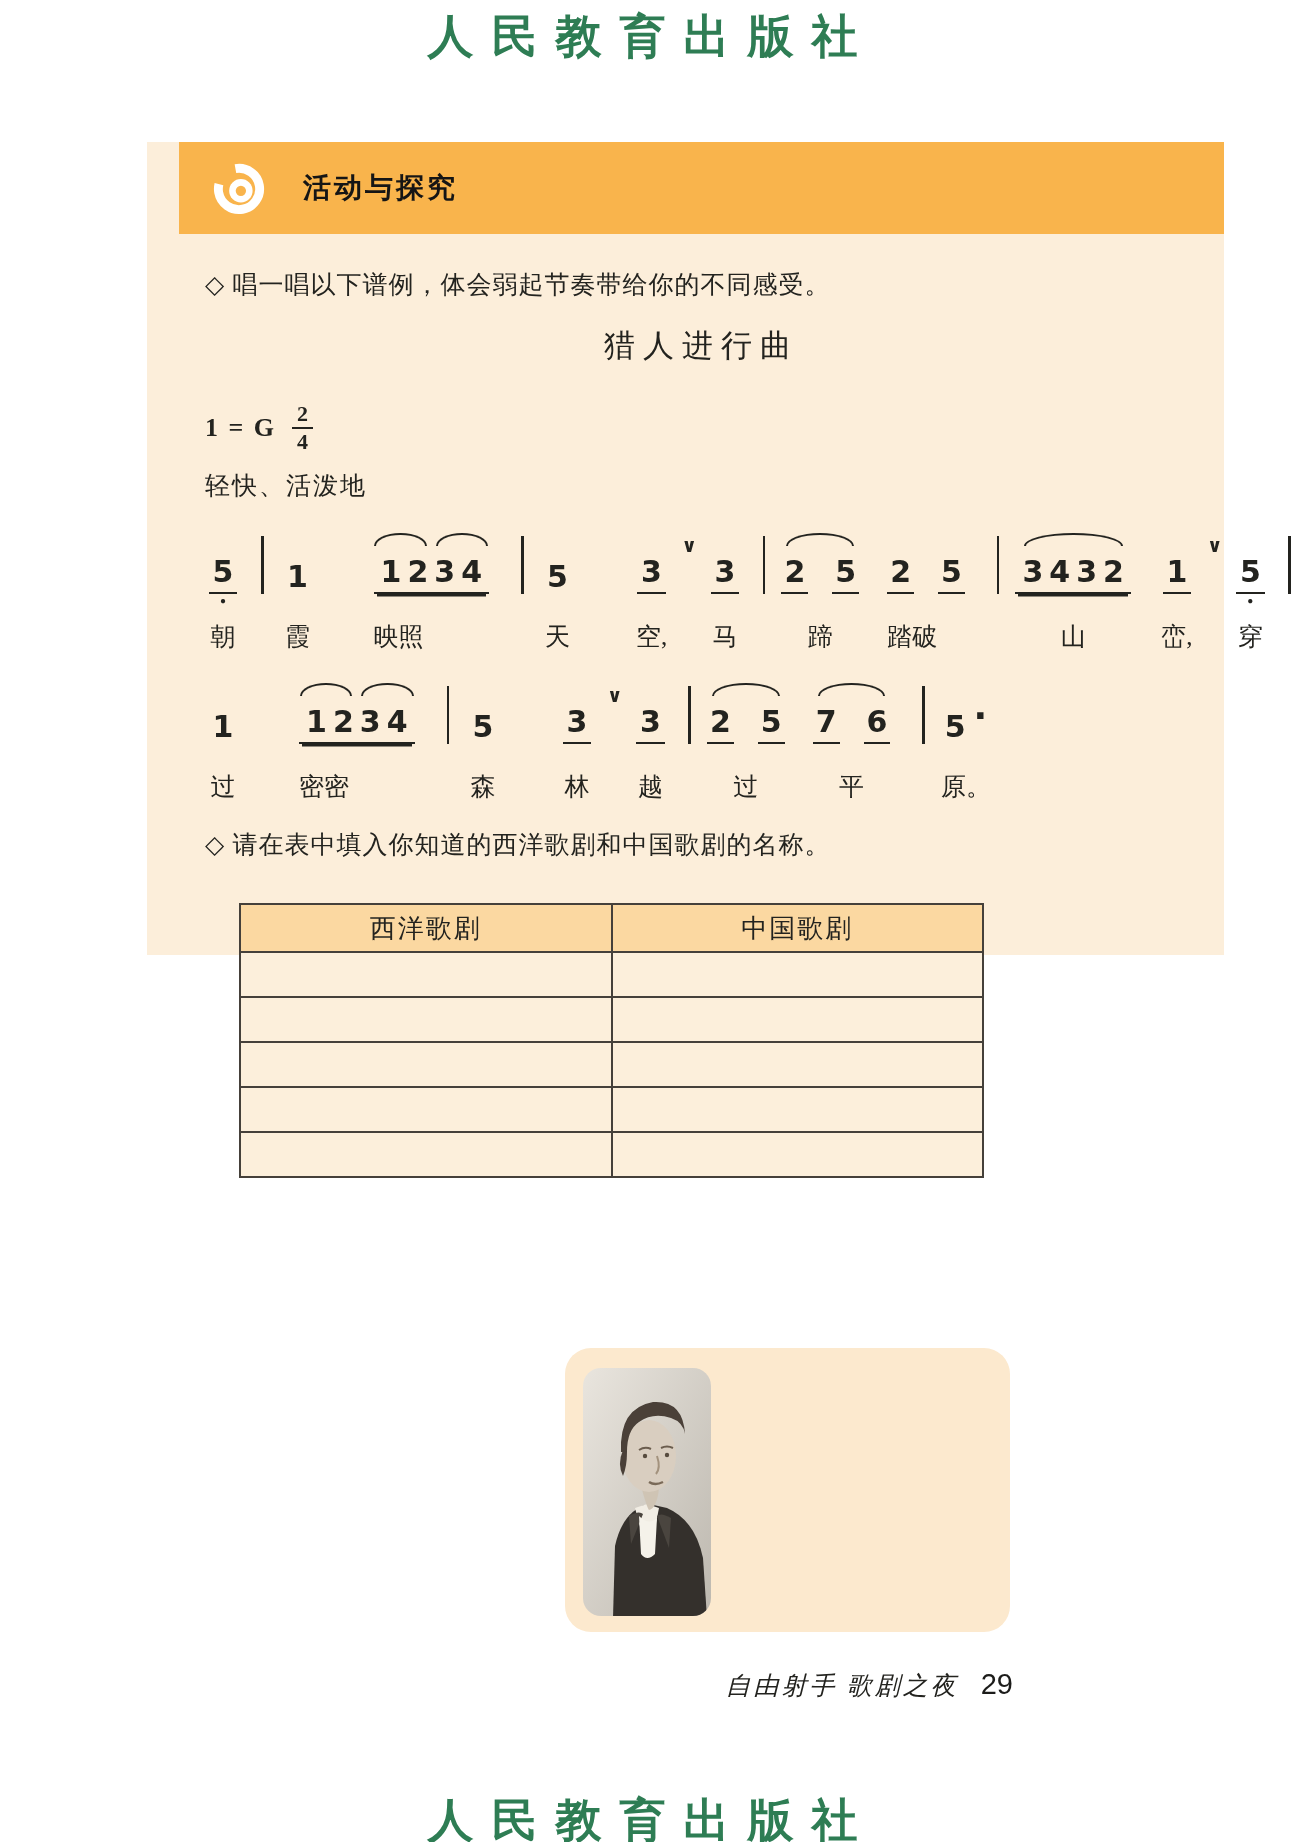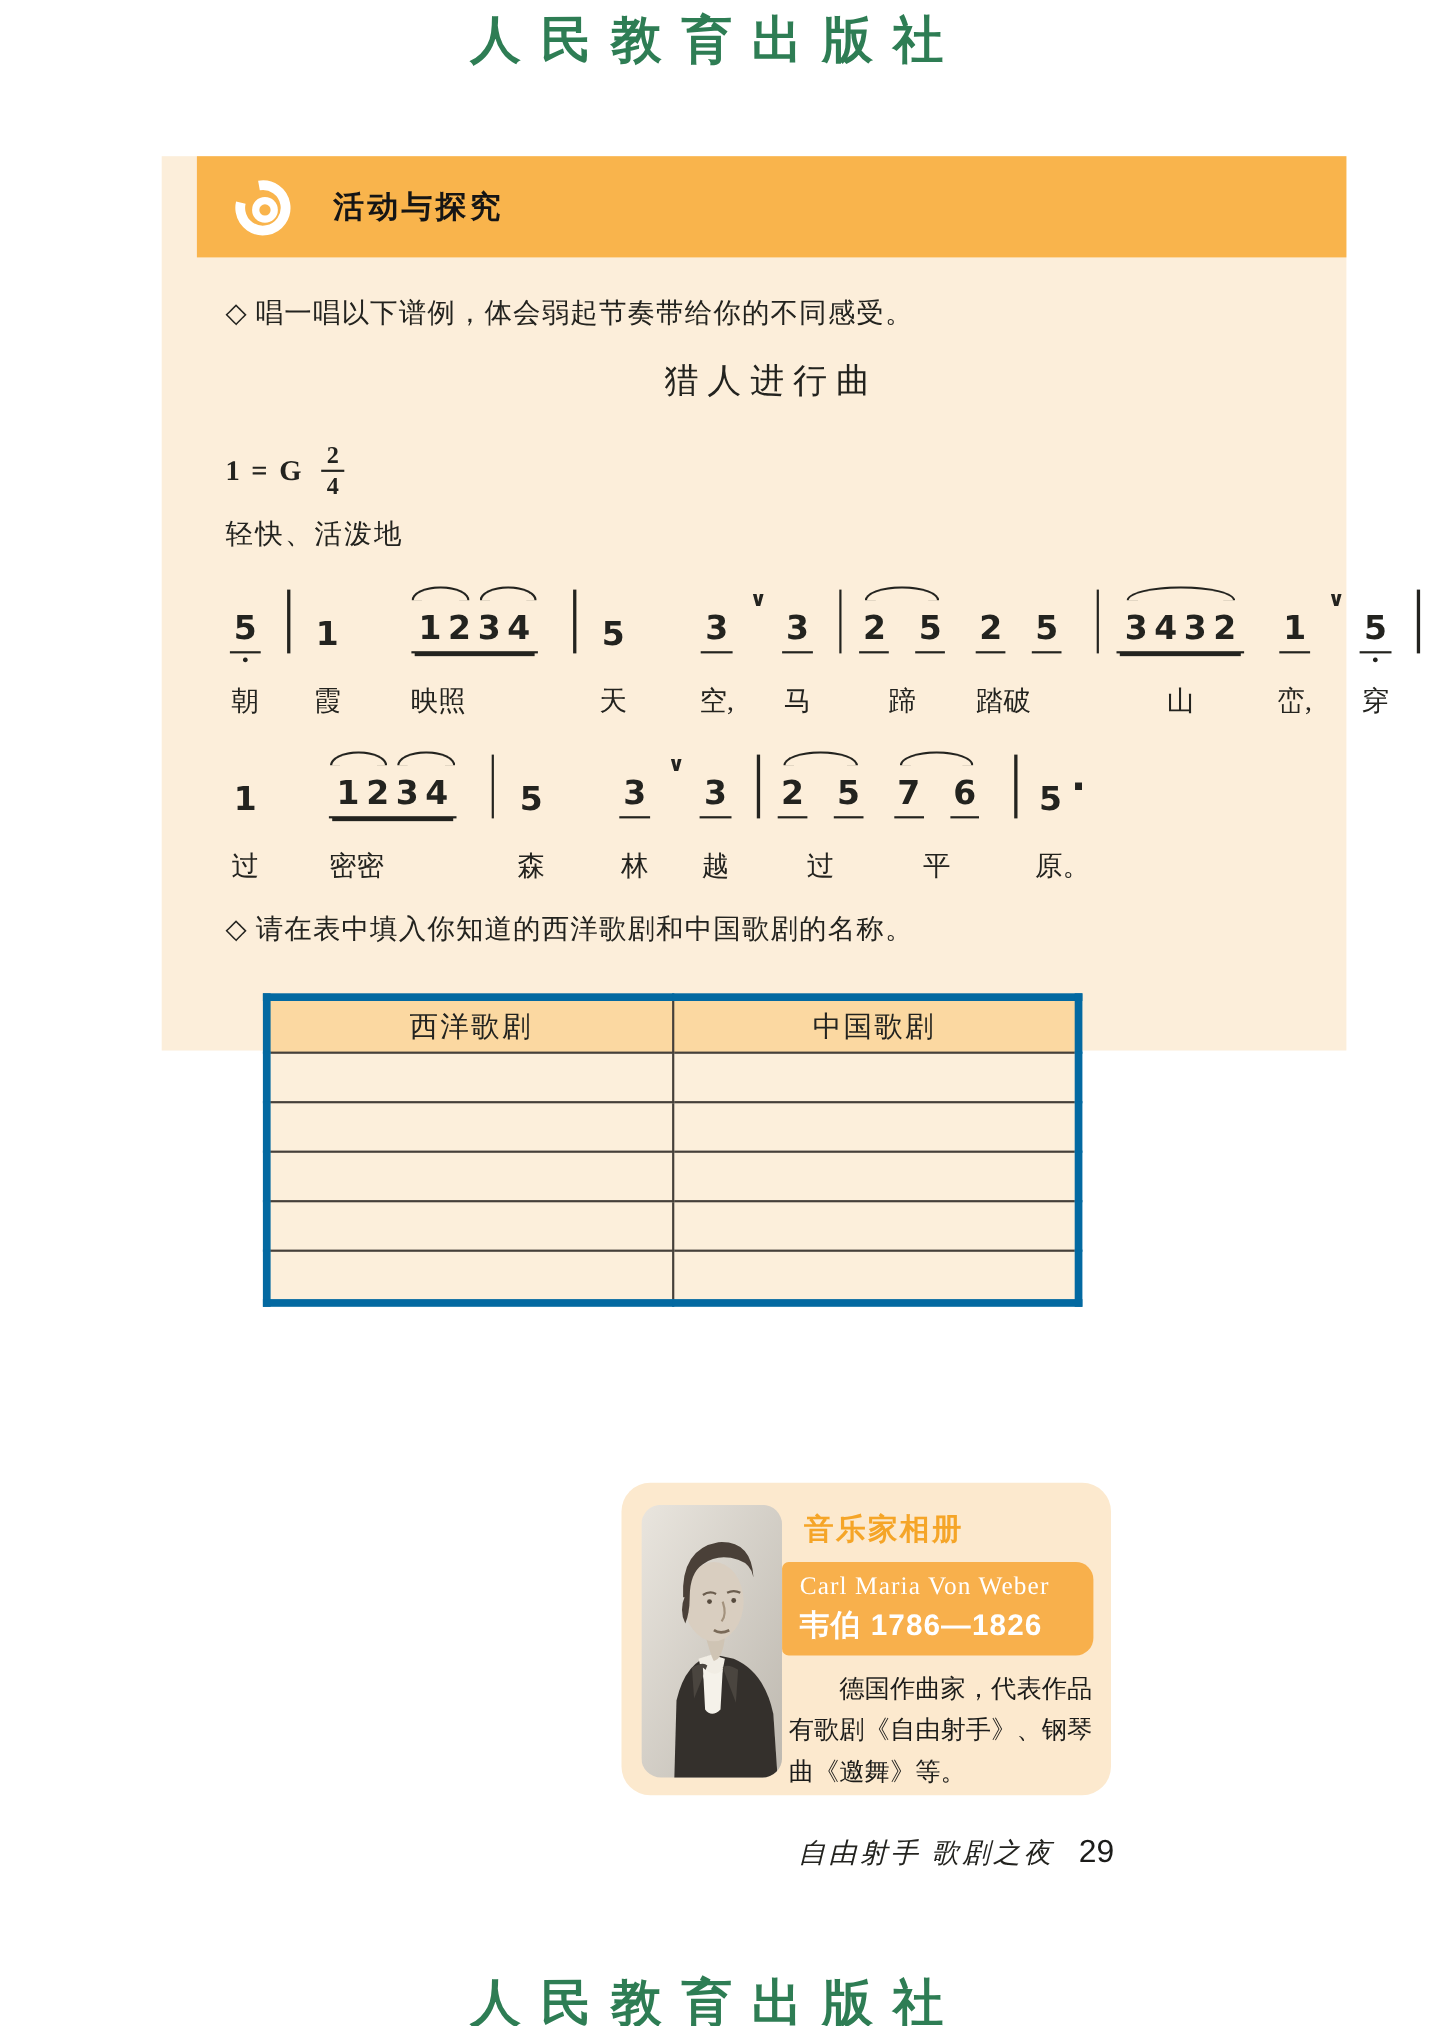--- a/index.html
+++ b/index.html
@@ -59,21 +59,21 @@
   .octrow{height:14px;line-height:10px;}
   .octdot{font-size:10px;color:#23231f;}
   .lyr{margin-top:12px;height:32px;font-size:25px;white-space:nowrap;}
   .lyr.spread{display:flex;justify-content:space-between;width:100%;padding:0 1px;}
 
   
   .opera-table{border-collapse:collapse;margin:42px 0 0 34px;width:745px;}
   .opera-table th{background:#fbd8a1;height:44px;font-weight:normal;font-size:26px;
     letter-spacing:2px;border:2.5px solid #45403a;}
   .opera-table td{height:41px;background:#fcefdb;border:2.5px solid #45403a;}
-  .opera-table{border:7px solid #0369a1;}
+  .opera-table{border:2px solid #0369a1;}
 
   
   .card{position:absolute;left:565px;top:1348px;width:445px;height:284px;
         background:#fce9ce;border-radius:26px;}
   .portrait{position:absolute;left:18px;top:20px;width:128px;height:248px;
             border-radius:18px;overflow:hidden;}
   .card-right{position:absolute;left:152px;top:24px;right:16px;}
   .card-title{margin-left:14px;font-family:"Liberation Sans","DejaVu Sans",sans-serif;
     font-weight:bold;font-size:27px;color:#f5a528;letter-spacing:2px;}
   .name-banner{margin-top:12px;margin-left:-6px;background:#f8b04c;color:#ffffff;
@@ -488,28 +488,20 @@
         <path d="M78,80 Q84,77 90,80" stroke="#6b5d4e" stroke-width="2" fill="none"></path>
         <circle cx="62" cy="88" r="2.2" fill="#574b3e"></circle>
         <circle cx="84" cy="87" r="2.2" fill="#574b3e"></circle>
         <path d="M74,88 Q78,100 73,106" stroke="#a3927d" stroke-width="2" fill="none"></path>
         <path d="M66,114 Q72,118 80,114" stroke="#7a6a58" stroke-width="2.4" fill="none"></path>
         <path d="M46,148 Q56,142 60,146 L48,176 Z" fill="#4a453f"></path>
         <path d="M88,150 Q78,144 74,148 L86,180 Z" fill="#4a453f"></path>
         <path d="M56,148 Q66,158 74,150 L72,186 Q64,194 58,186 Z" fill="#f5f2ea"></path>
       </svg>
     </div>
-    <div class="card-right">
-      <div class="card-title">音乐家相册</div>
-      <div class="name-banner">
-        <div class="name-en">Carl Maria Von Weber</div>
-        <div class="name-cn">韦伯 1786—1826</div>
-      </div>
-      <div class="card-desc">德国作曲家，代表作品有歌剧《自由射手》、钢琴曲《邀舞》等。</div>
-    </div>
   </div>
 
   <div class="page-footer">
     <span class="footer-unit">自由射手 歌剧之夜</span>
     <span class="footer-num">29</span>
   </div>
 
   <div class="pub-logo bottom">人民教育出版社</div>
 
 </div>

